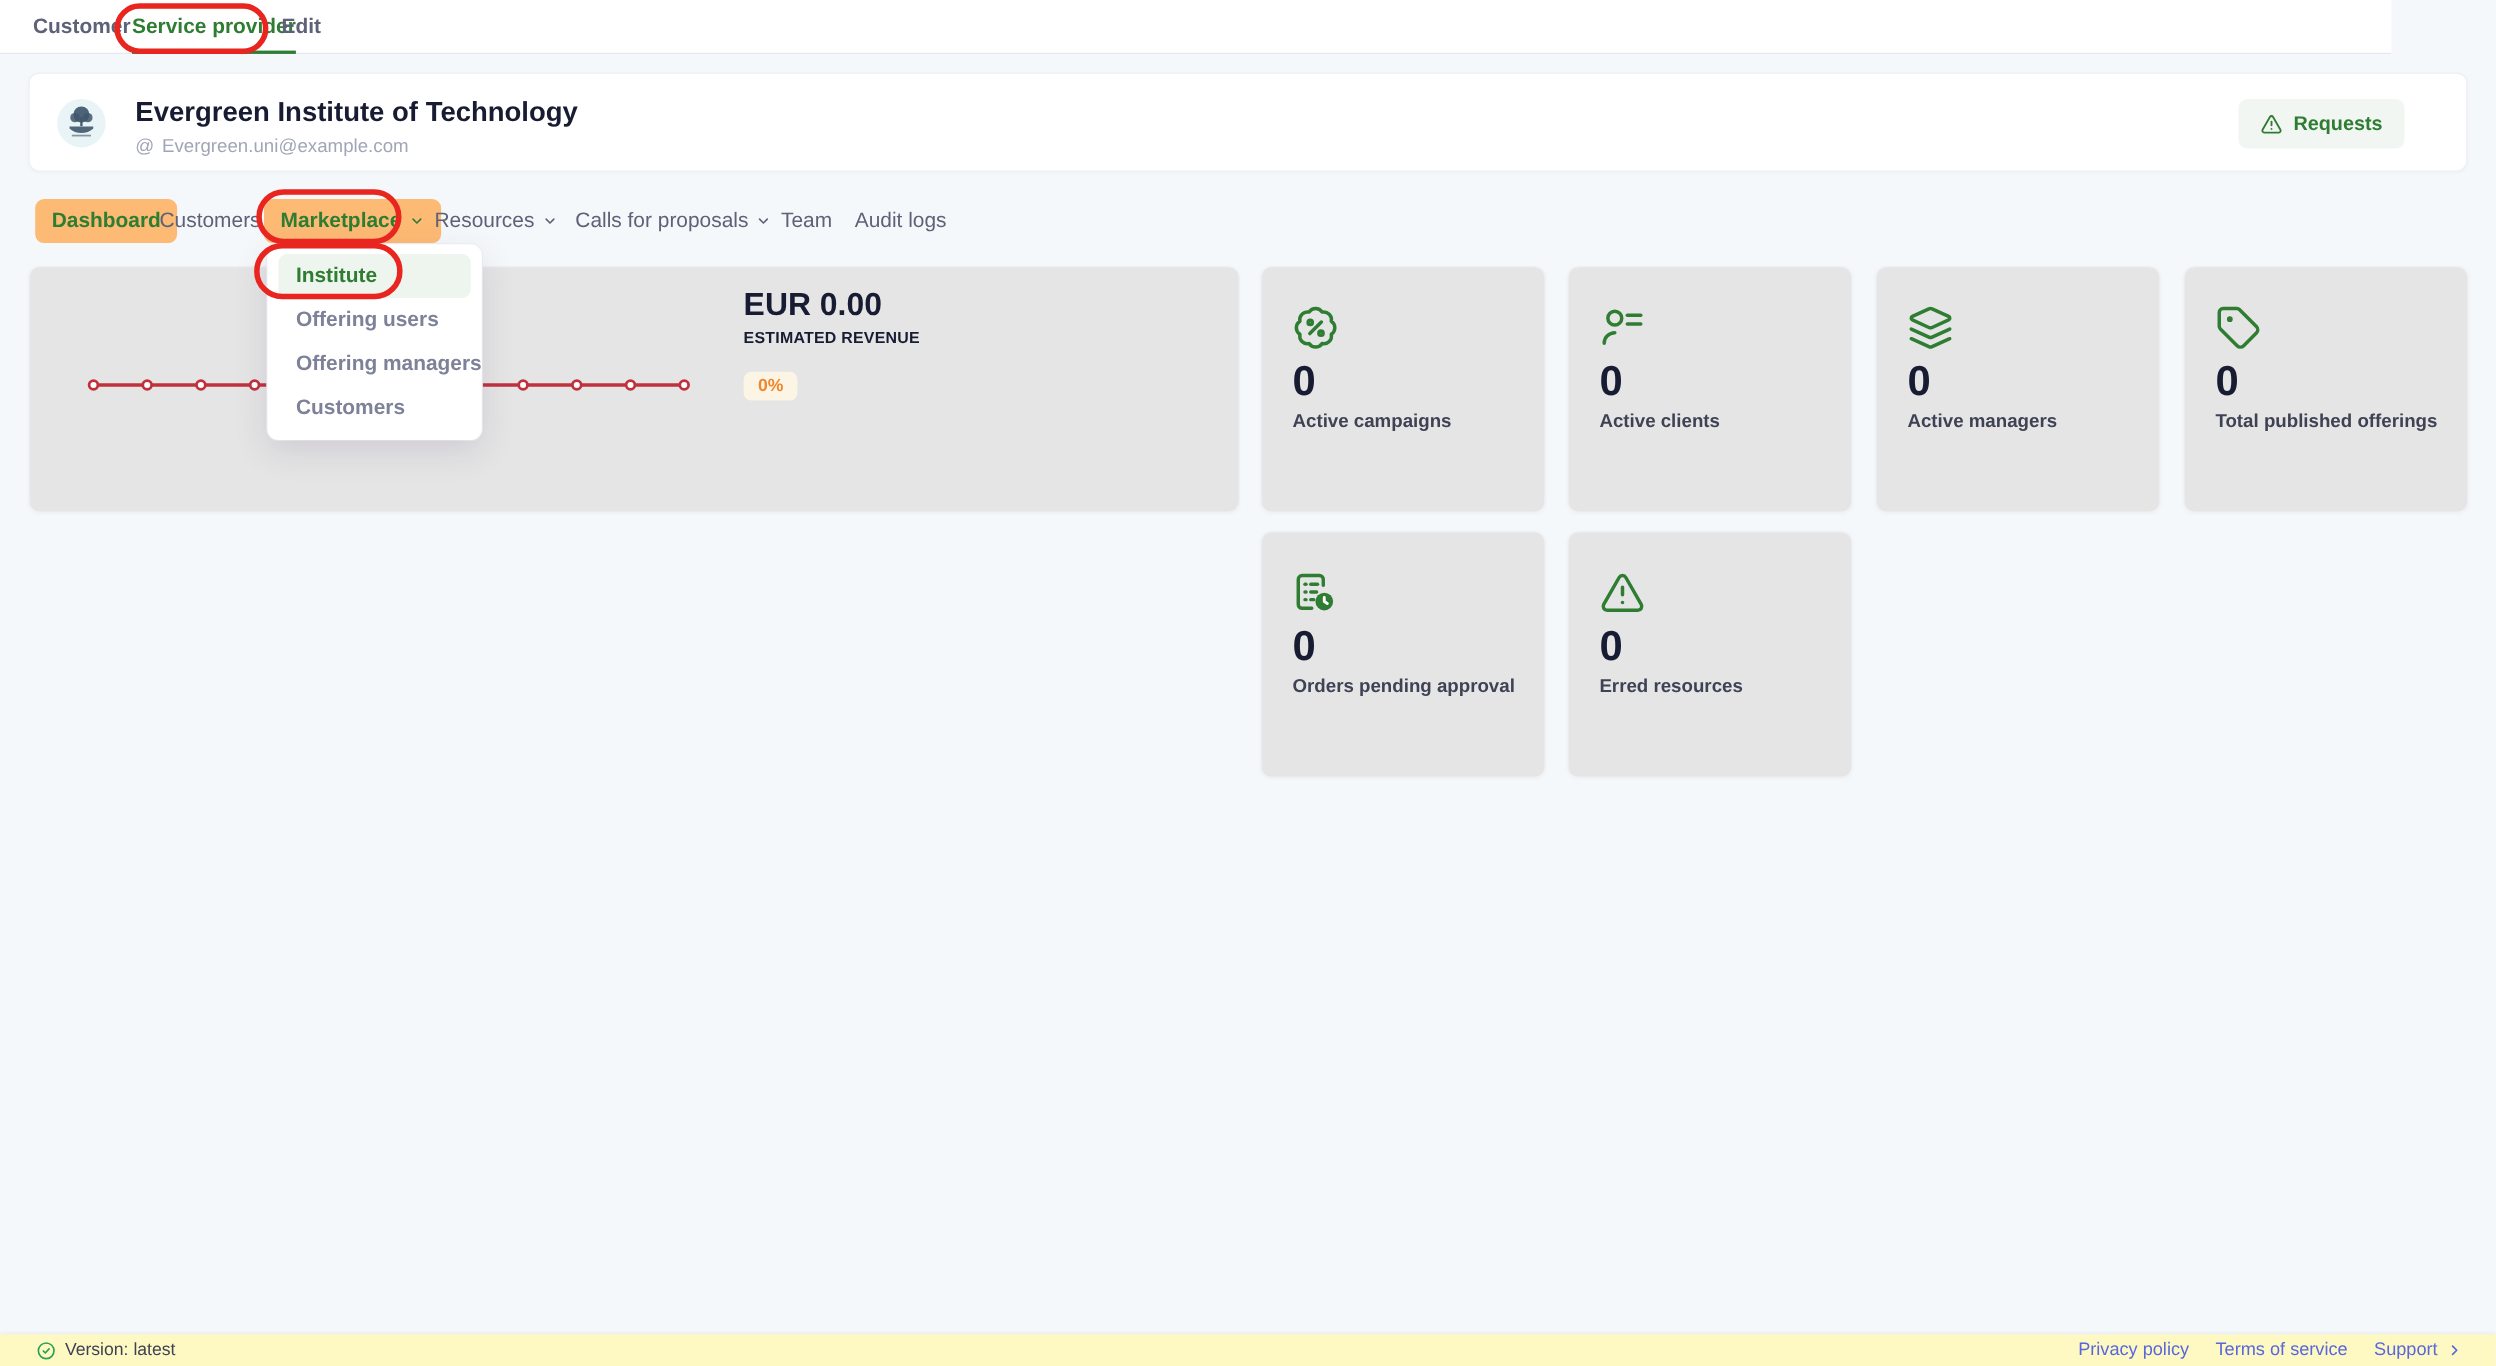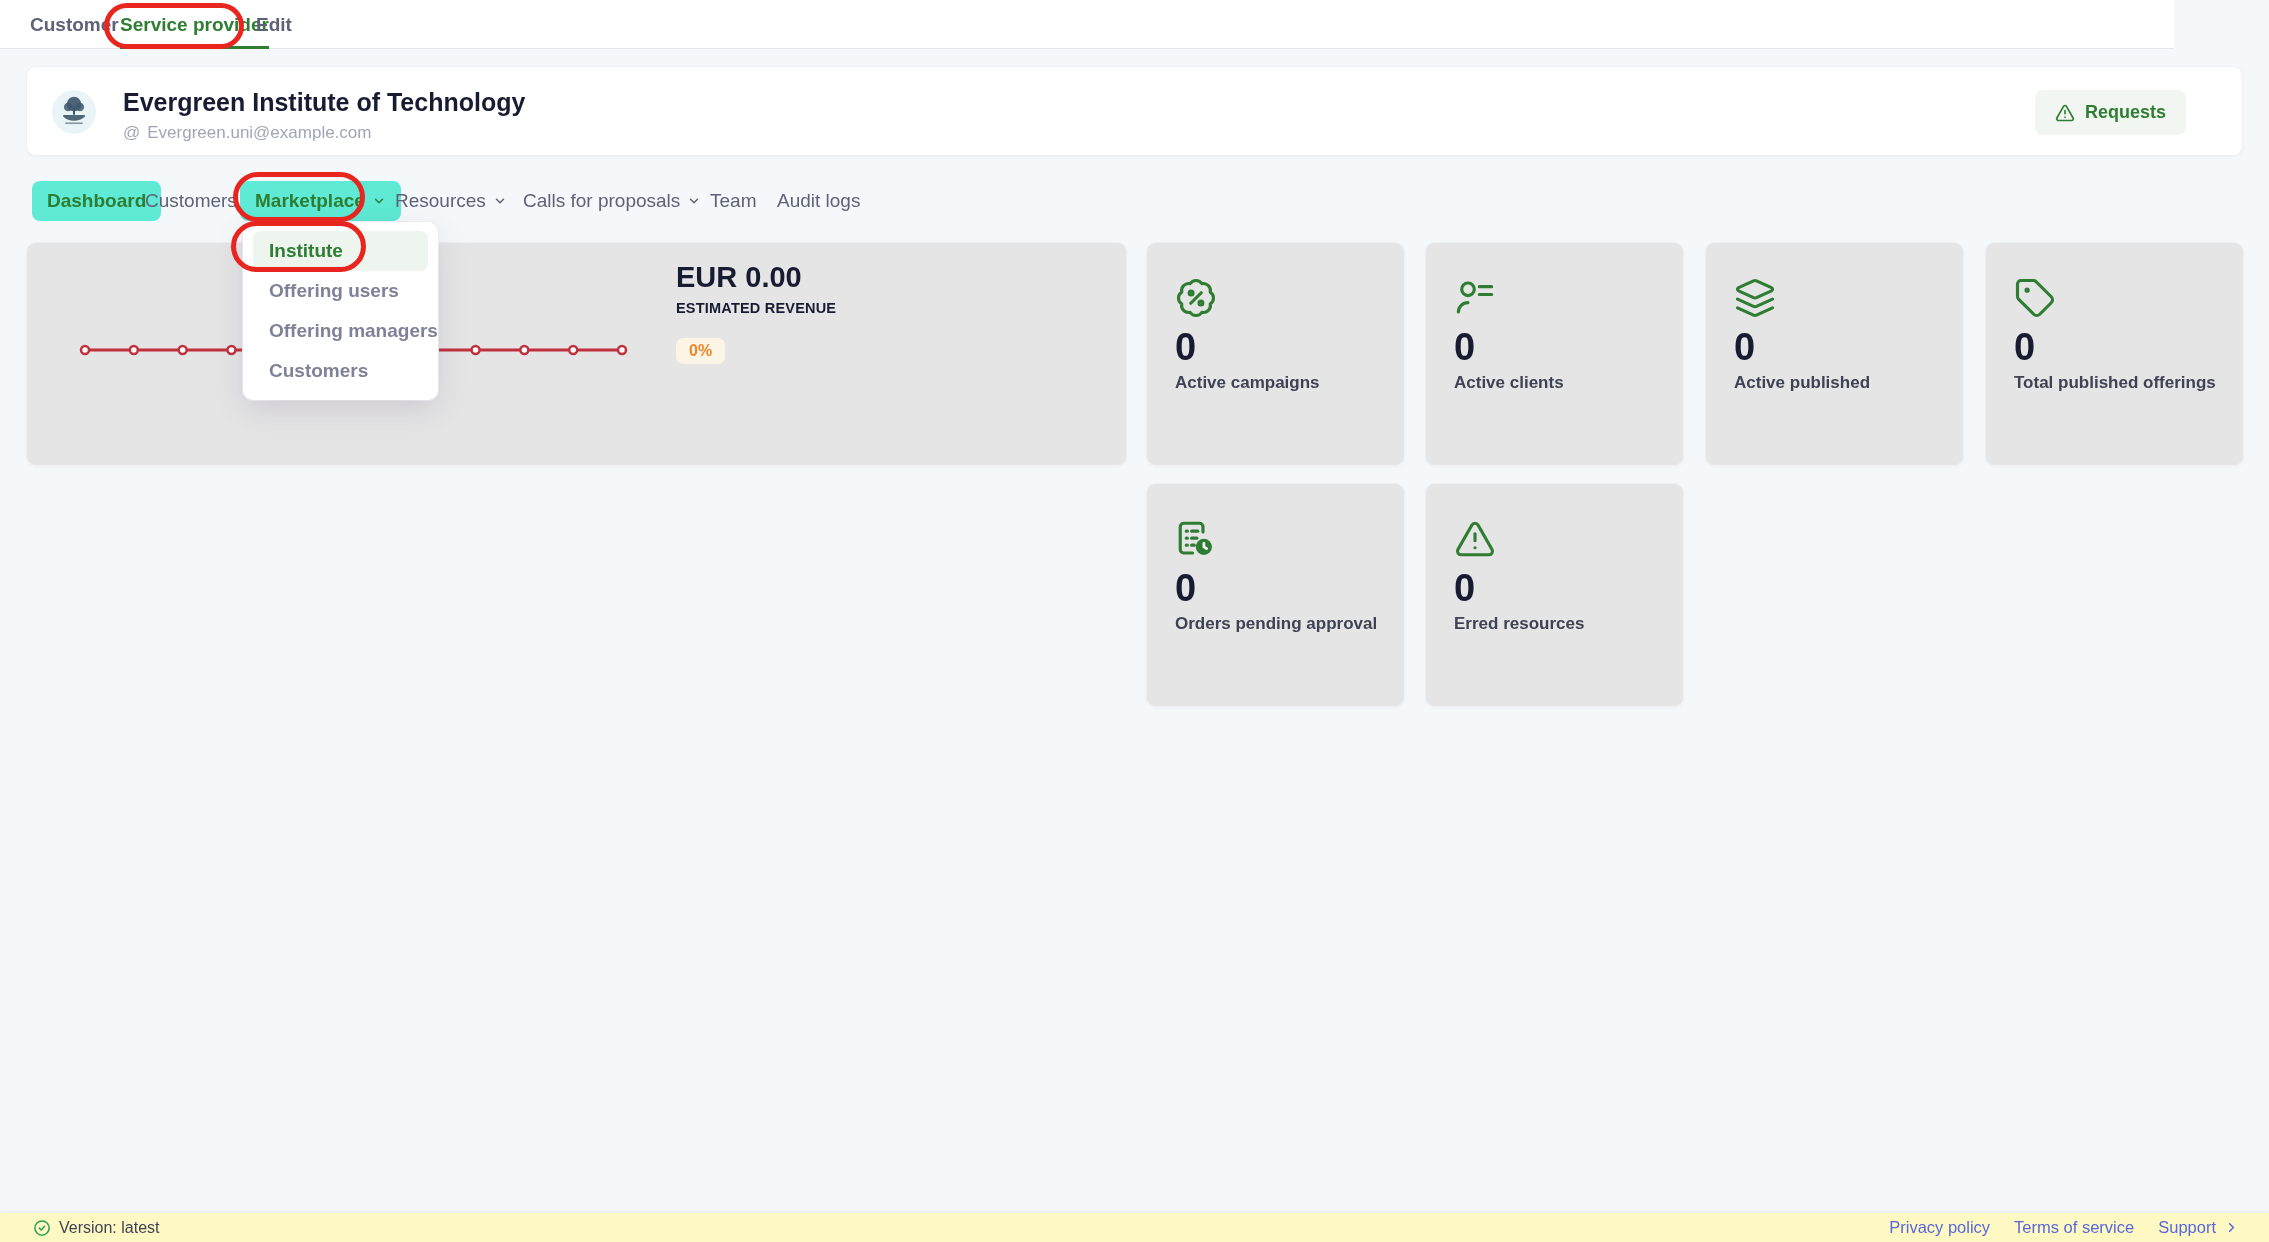--- a/index.html
+++ b/index.html
@@ -51,21 +51,21 @@
   }
 
   
   .navbar { position:absolute; top:181px; left:26px; width:2217px; height:40px; z-index:10; }
   .nav-item {
     position:absolute; top:0; height:40px; line-height:40px;
     font-size:19px; font-weight:500; color:#5e6278; cursor:pointer;
     display:flex; align-items:center; gap:7px; white-space:nowrap;
   }
   .nav-item.pill {
-    background:#5eead4; border-radius:8px; padding:0 15px;
+    background:#fdba74; border-radius:8px; padding:0 15px;
     color:#2e7d32; font-weight:600;
   }
   .chev { display:inline-block; }
 
   
   .dropdown {
     position:absolute; left:243px; top:222px; width:195px;
     background:#ffffff; border-radius:10px; padding:9px 10px;
     box-shadow:0 10px 30px rgba(82,63,105,.15), 0 0 0 1px #f1f2f6; z-index:40;
   }
@@ -247,21 +247,21 @@
 
 <div class="card stat-card" style="left:1705px; top:242px">
   <div class="stat-icon">
     <svg class="ico" viewBox="0 0 24 24" width="42" height="42" fill="none" stroke="currentColor" stroke-width="1.8" stroke-linecap="round" stroke-linejoin="round">
       <path d="M12.83 2.18a2 2 0 0 0-1.66 0L2.6 6.08a1 1 0 0 0 0 1.83l8.58 3.91a2 2 0 0 0 1.66 0l8.58-3.9a1 1 0 0 0 0-1.83Z"></path>
       <path d="m22 12.65-9.17 4.16a2 2 0 0 1-1.66 0L2 12.65"></path>
       <path d="m22 17.65-9.17 4.16a2 2 0 0 1-1.66 0L2 17.65"></path>
     </svg>
   </div>
   <div class="stat-value">0</div>
-  <div class="stat-label">Active published</div>
+  <div class="stat-label">Active managers</div>
 </div>
 
 <div class="card stat-card" style="left:1985px; top:242px">
   <div class="stat-icon">
     <svg class="ico" viewBox="0 0 24 24" width="42" height="42" fill="none" stroke="currentColor" stroke-width="1.8" stroke-linecap="round" stroke-linejoin="round">
       <path d="M12.586 2.586A2 2 0 0 0 11.172 2H4a2 2 0 0 0-2 2v7.172a2 2 0 0 0 .586 1.414l8.704 8.704a2.426 2.426 0 0 0 3.42 0l6.58-6.58a2.426 2.426 0 0 0 0-3.42z"></path>
       <circle cx="7.5" cy="7.5" r="0.6" fill="currentColor"></circle>
     </svg>
   </div>
   <div class="stat-value">0</div>

